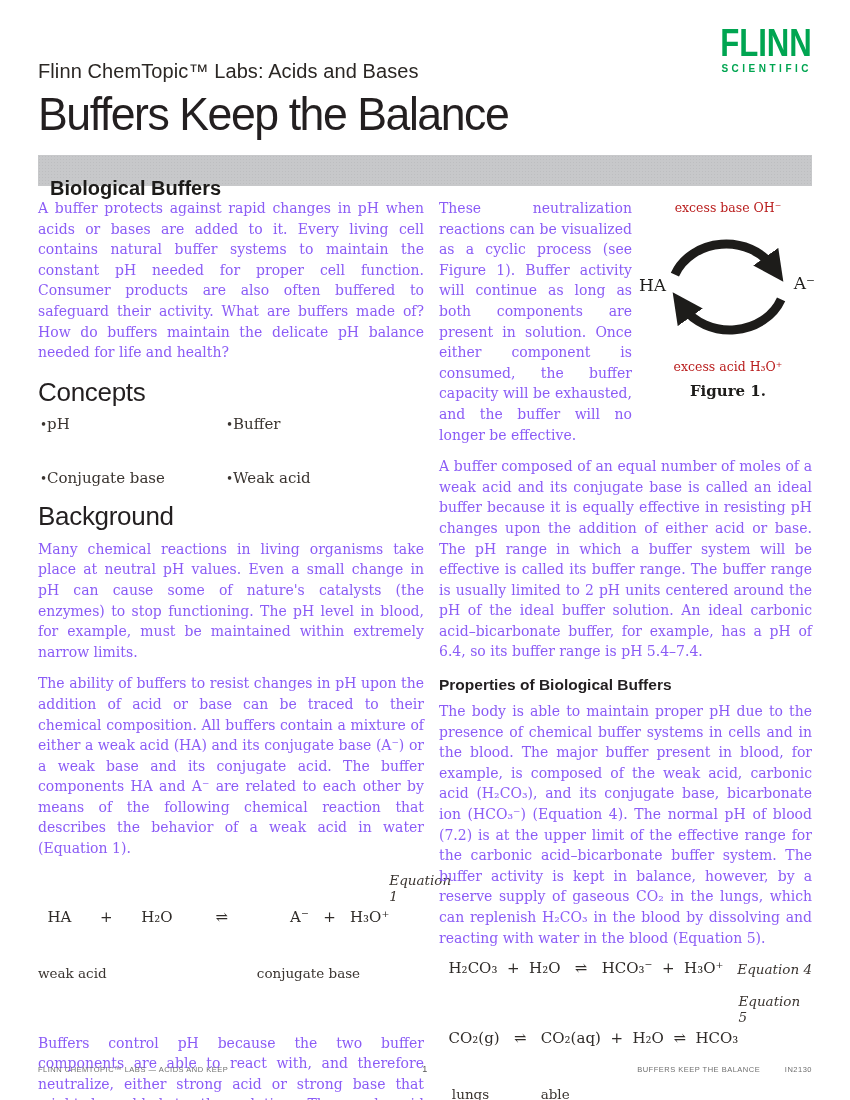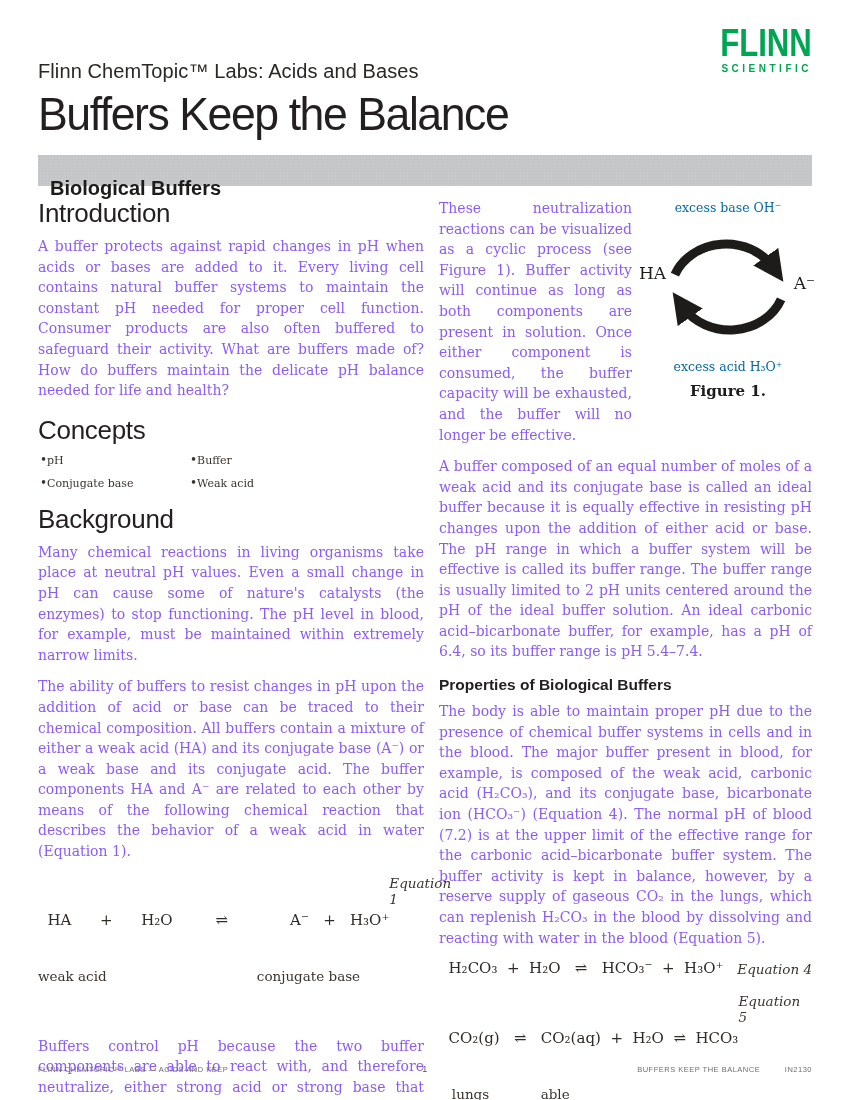--- a/index.html
+++ b/index.html
@@ -47,43 +47,44 @@
     font-family:"Liberation Sans", sans-serif; font-weight:400; font-size:26px;
     color:#231f20; letter-spacing:-0.3px; margin:14px 0 7px 0;
   }
   h2.sec:first-child { margin-top:0; }
   p.body {
     font-size:14px; line-height:20.6px; text-align:justify; margin-bottom:11px;
     color:#8b5cf6;
   }
   
   .concepts-grid {
-    display:grid; grid-template-columns:150px 1fr; row-gap:9px; font-size:11px;
+    display:grid; grid-template-columns:150px 1fr; row-gap:9px; font-size:15px;
     margin:4px 0 10px 2px;
+    gap:36px;
   }
   .concept-item::before { content:"\2022 "; font-size:12px; }
   
   .eq { display:flex; align-items:flex-start; margin:6px 0 14px 0; }
   .eq-body { white-space:pre; }
   .eq-main { font-size:15px; white-space:pre; color:#2f2b28; }
   .eq-sub  { font-size:13.5px; white-space:pre; color:#3a3430; margin-top:1px; }
   .eq-tag  { margin-left:auto; font-style:italic; font-size:13.5px; color:#3a3430; padding-top:2px; }
   
   .subhead {
     font-family:"Liberation Sans", sans-serif; font-weight:bold; font-size:15.5px;
     color:#231f20; margin:14px 0 7px 0;
   }
   
   .figure {
     float:right; width:168px; margin:2px 0 6px 12px; text-align:center;
   }
-  .fig-label { font-size:12.5px; color:#0369a1; }
+  .fig-label { font-size:12.5px; color:#b91c1c; }
   .fig-circle { position:relative; width:150px; height:140px; margin:2px auto; }
   .fig-side-label { position:absolute; font-size:17px; color:#1d1c1a; }
-  .fig-side-label.left  { left:-14px; top:46px; }
+  .fig-side-label.left  { left:-14px; top:58px; }
   .fig-side-label.right { right:-12px; top:56px; }
   .fig-caption {
     font-size:15px; font-weight:bold; color:#1d1c1a; margin-top:8px;
     font-family:"DejaVu Serif", serif;
   }
   
   .footer {
     position:absolute; left:38px; right:38px; bottom:26px;
     font-family:"Liberation Sans", sans-serif; font-size:7.5px; color:#6e6e6e;
     letter-spacing:0.5px;
@@ -107,21 +108,20 @@
     <div class="series-line">Flinn ChemTopic™ Labs: Acids and Bases</div>
     <div class="page-title">Buffers Keep the Balance</div>
   </div>
   <div class="banner">
     <span class="banner-text">Biological Buffers</span>
   </div>
 
   <div class="columns">
 
     <div class="col-left">
-      <h2 class="sec">Introduction</h2>
       <p class="body">A buffer protects against rapid changes in pH when acids or bases are added to it. Every living cell contains natural buffer systems to maintain the constant pH needed for proper cell function. Consumer products are also often buffered to safeguard their activity. What are buffers made of? How do buffers maintain the delicate pH balance needed for life and health?</p>
 
       <h2 class="sec">Concepts</h2>
       <div class="concepts-grid">
         <span class="concept-item">pH</span>
         <span class="concept-item">Buffer</span>
         <span class="concept-item">Conjugate base</span>
         <span class="concept-item">Weak acid</span>
       </div>
 

